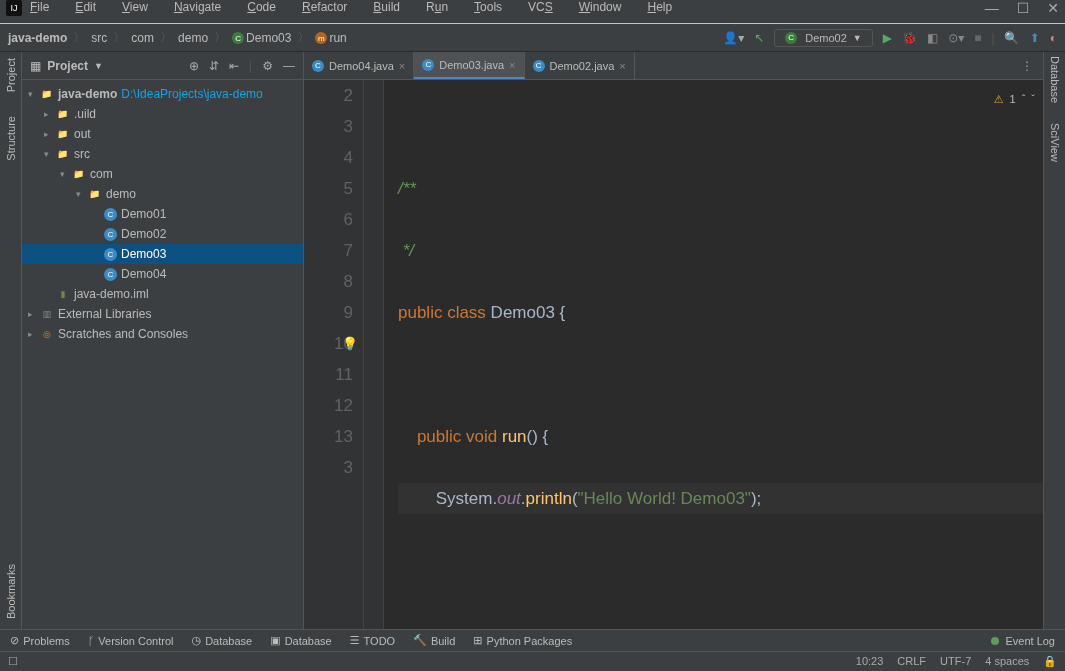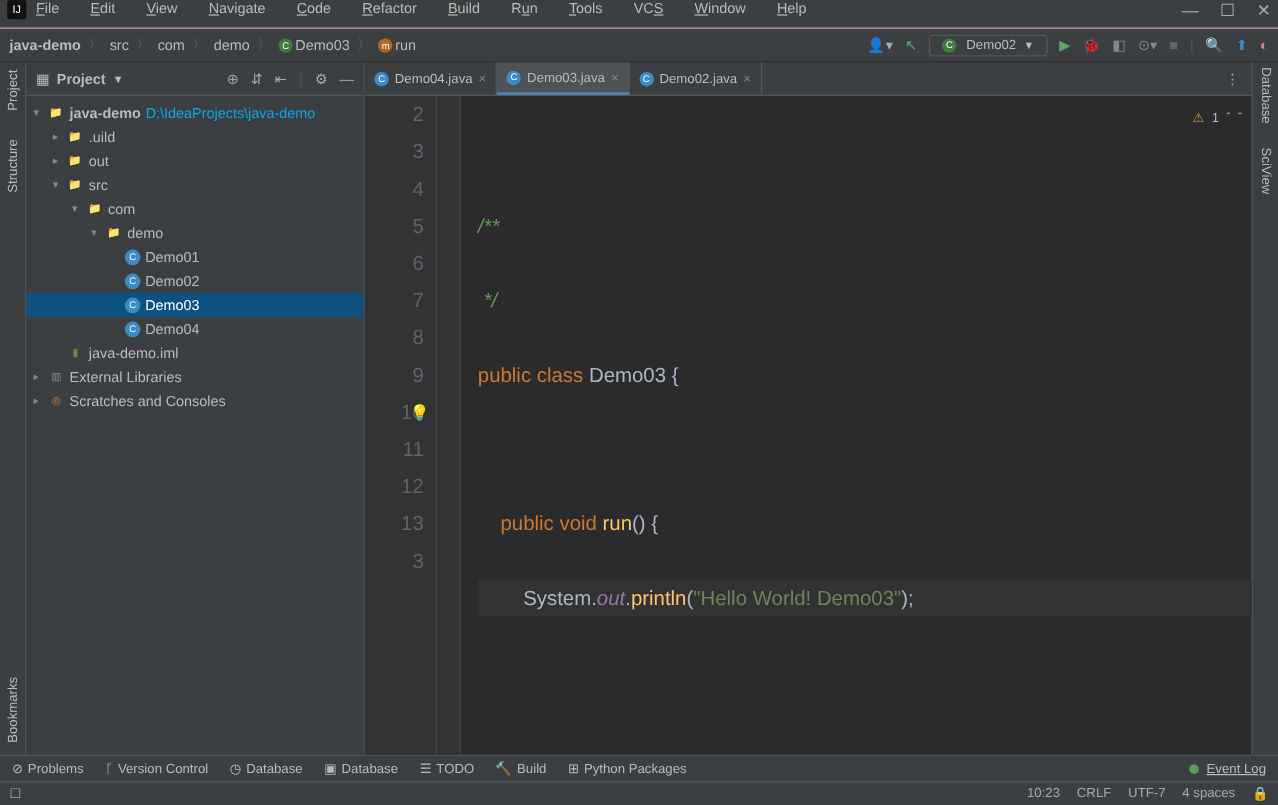--- a/index.html
+++ b/index.html
@@ -61,21 +61,21 @@
 .fld { color:#9876aa; font-style:italic;}
 .ident { color:#a9b7c6;}
 .cur-line { background:#323232;}
 .bulb { position:absolute; left:38px; color:#f2c041; font-size:13px;}
 .problems-ind { position:absolute; top:4px; right:8px; display:flex; align-items:center; gap:6px; font-size:11px; color:#bbb;}
 .warn-tri { color:#d9a33c;}
 .right-gutter { width:22px; background:#3c3f41; border-left:1px solid #555; display:flex; flex-direction:column; align-items:center; padding-top:4px; gap:20px;}
 .right-gutter .vtab { writing-mode: vertical-rl; font-size:11px; color:#bbb; cursor:pointer;}
 .bottom-bar { height: 22px; background:#3c3f41; border-top:1px solid #555; display:flex; align-items:center; padding:0 10px; gap:18px; font-size:11px;}
 .bottom-bar .item { display:flex; align-items:center; gap:4px; cursor:pointer;}
-.bottom-bar .right { margin-left:auto; display:flex; align-items:center; gap:6px;text-decoration:underline;}
+.bottom-bar .right { margin-left:auto; display:flex; align-items:center; gap:6px;}
 .status-bar { height: 20px; background:#3c3f41; border-top:1px solid #555; display:flex; align-items:center; padding:0 8px; font-size:11px; color:#aaa;}
 .status-bar .right { margin-left:auto; display:flex; gap:14px;}
 .green-dot { width:8px; height:8px; background:#5a9e5a; border-radius:50%;}
 .icon-btn { cursor:pointer; color:#aaa;}
 .play { color:#59a869;}
 .bug { color:#59a869;}
 .hammer { color:#59a869;}
 </style>
 </head>
 <body>

